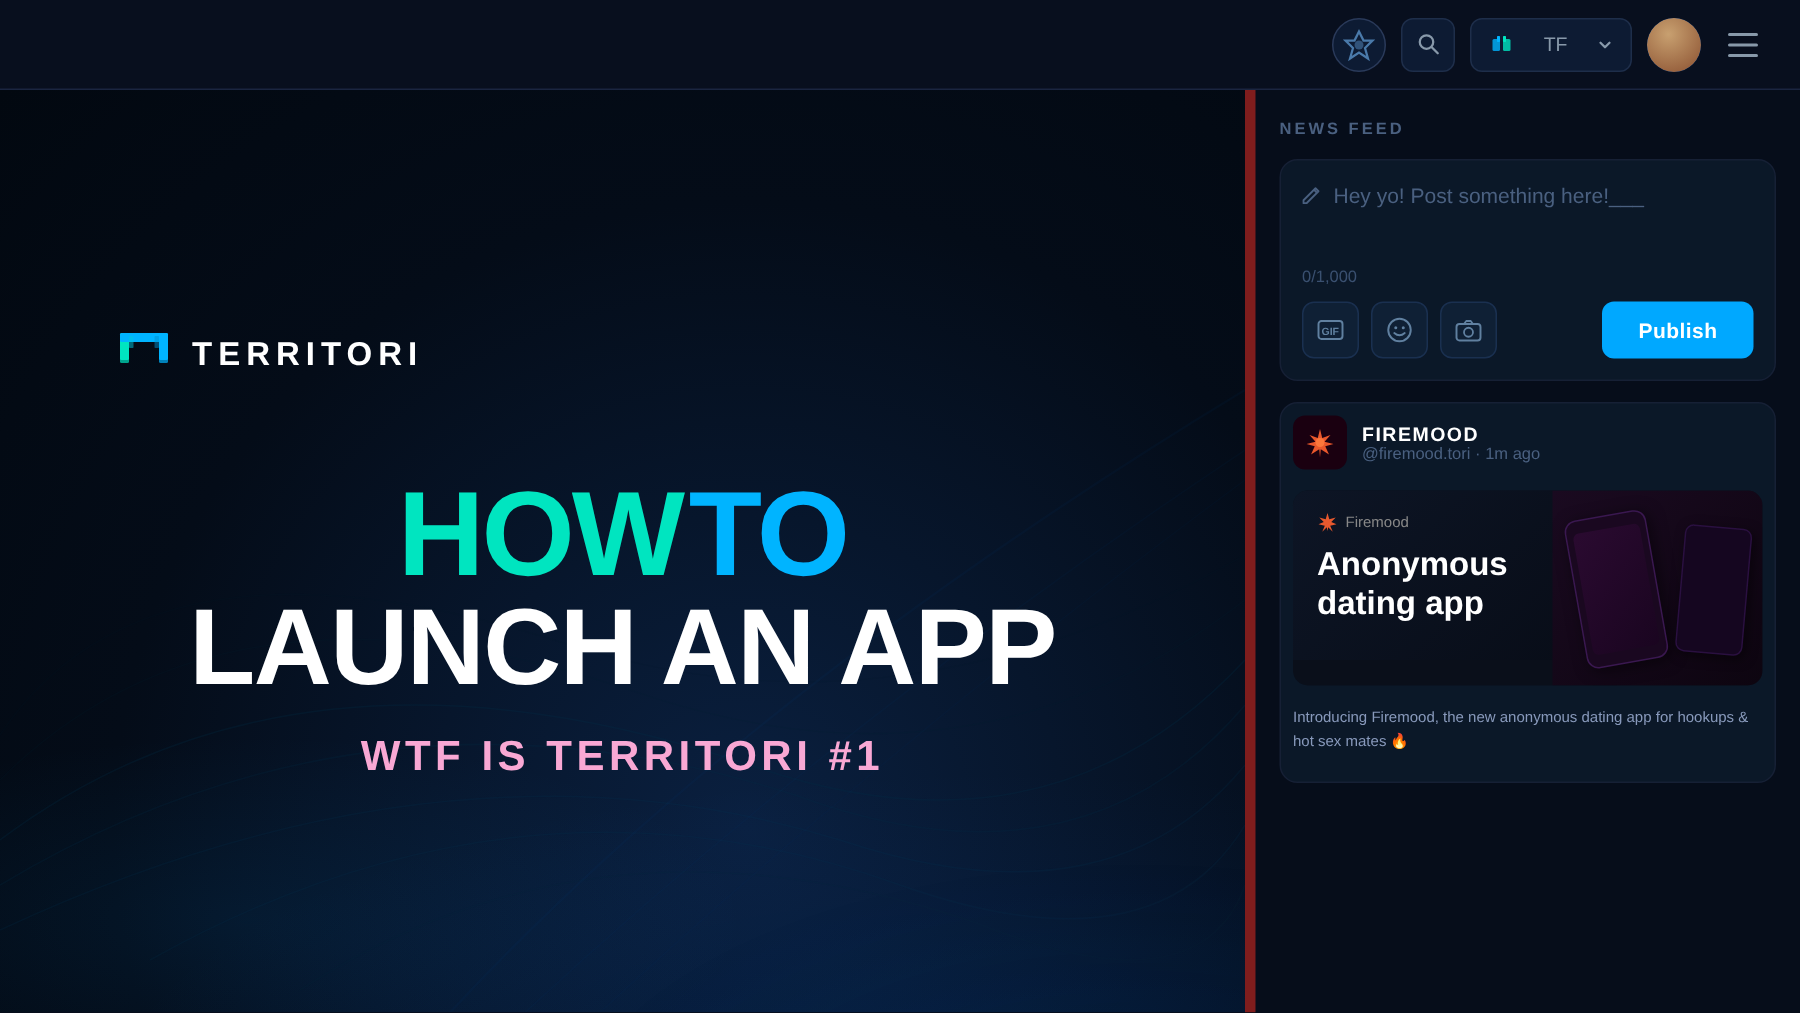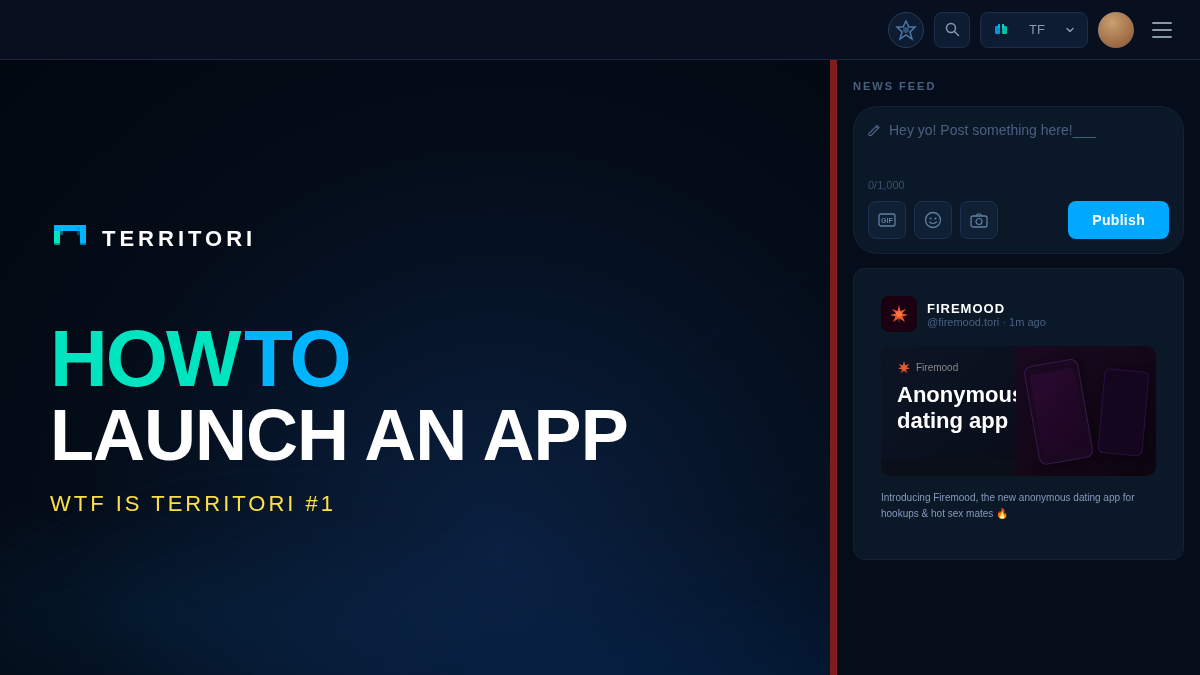--- a/index.html
+++ b/index.html
@@ -105,21 +105,22 @@
     }
 
     
     .hero-section {
       flex: 1;
       position: relative;
       overflow: hidden;
       display: flex;
       flex-direction: column;
       justify-content: center;
-      padding: 40px 50px;
+      padding: 40px 76px;
+      text-align: center;
     }
     .hero-bg {
       position: absolute;
       inset: 0;
       background: radial-gradient(ellipse at 60% 80%, #0a2040 0%, #040c18 60%, #020810 100%);
       z-index: 0;
     }
     
     .hero-bg::before {
       content: '';
@@ -160,23 +161,23 @@
       color: #ffffff;
       letter-spacing: -1px;
       line-height: 1;
     }
     .hero-subtitle {
       margin-top: 20px;
       position: relative;
       z-index: 1;
     }
     .hero-subtitle-text {
-      font-size: 22px;
-      font-weight: 400;
-      color: #fde047;
+      font-size: 28px;
+      font-weight: 700;
+      color: #f9a8d4;
       letter-spacing: 3px;
     }
 
     
     .right-sidebar {
       width: 370px;
       background: #060d1a;
       border-left: 7px solid #7f1d1d;
       display: flex;
       flex-direction: column;
@@ -189,21 +190,21 @@
       letter-spacing: 2px;
       color: #4a6080;
       margin-bottom: 14px;
       text-transform: uppercase;
     }
 
     
     .post-box {
       background: #0b1828;
       border: 1px solid #162035;
-      border-radius: 24px;
+      border-radius: 12px;
       padding: 14px;
       margin-bottom: 14px;
     }
     .post-input-area {
       display: flex;
       align-items: flex-start;
       gap: 8px;
       min-height: 50px;
       margin-bottom: 8px;
     }
@@ -254,21 +255,21 @@
       font-weight: 600;
       cursor: pointer;
       letter-spacing: 0.3px;
     }
 
     
     .feed-post {
       background: #0b1828;
       border: 1px solid #162035;
       border-radius: 12px;
-      padding: 27px;
+      padding: 8px;
       overflow: hidden;
     }
     .feed-post-header {
       display: flex;
       align-items: center;
       gap: 10px;
       margin-bottom: 14px;
     }
     .feed-avatar {
       width: 36px;

